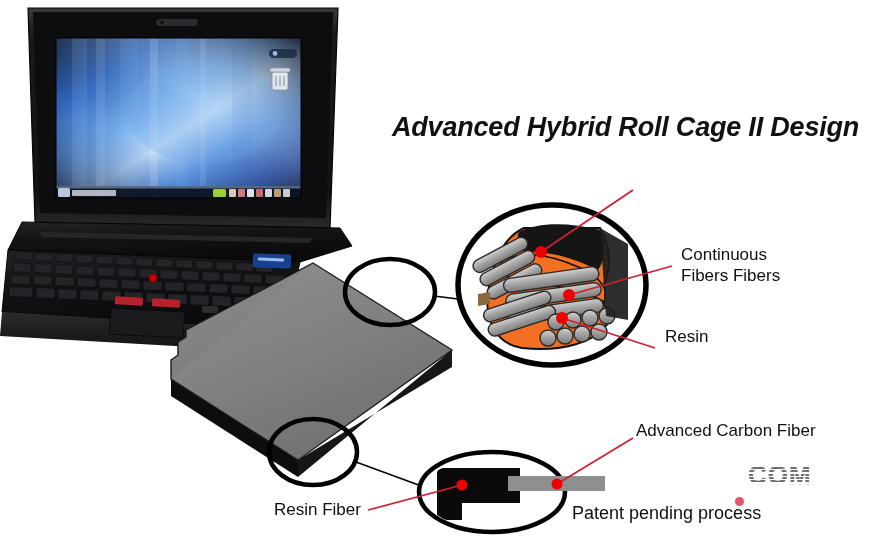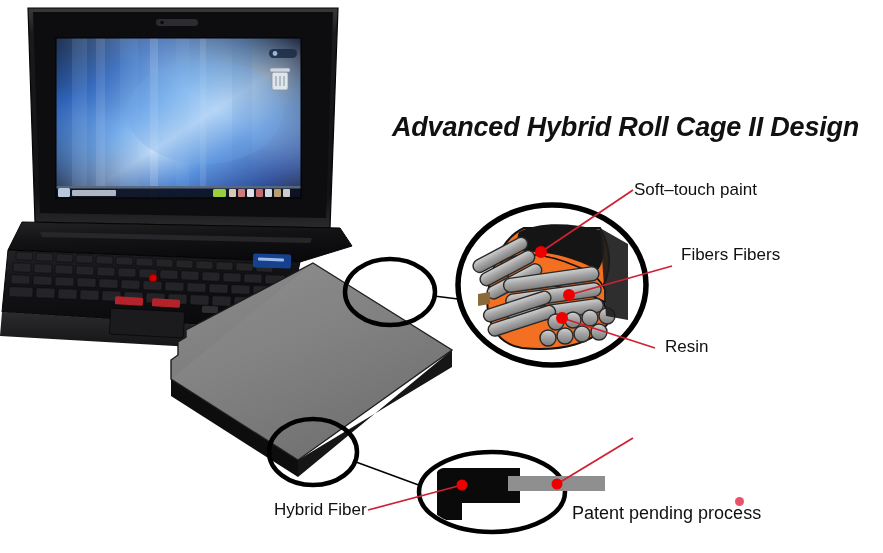--- a/index.html
+++ b/index.html
@@ -29,21 +29,21 @@
 
   
   .callout-label{
     font-size:17px;
     color:#101010;
     white-space:nowrap;
     line-height:1.22;
   }
   #lbl-soft{left:634px; top:180px;}
   #lbl-cont{left:681px; top:245px;}
-  #lbl-resin{left:665px; top:337px;text-align:center;}
+  #lbl-resin{left:665px; top:327px;text-align:center;}
   #lbl-adv{left:636px; top:421px;}
   #lbl-glass{left:274px; top:500px;}
   #lbl-patent{left:572px; top:503px; font-size:18px;}
 
   
   #laptop{left:0px; top:0px; width:372px; height:350px;}
 
   
   svg.layer{position:absolute; left:0; top:0; width:883px; height:553px; overflow:visible;}
 
@@ -367,30 +367,34 @@
 
     <line x1="557" y1="484" x2="633" y2="438" stroke="#cc2233" stroke-width="1.8"></line>
     <circle cx="557" cy="484" r="5.5" fill="#ee0000"></circle>
 
     <line x1="462" y1="485" x2="368" y2="510" stroke="#cc2233" stroke-width="1.8"></line>
     <circle cx="462" cy="485" r="5.5" fill="#ee0000"></circle>
   </svg>
 
   <div class="abs" id="title">Advanced Hybrid Roll Cage II Design</div>
 
-  <div class="abs callout-label" id="lbl-soft">Soft–touch paint</div>
 
   <div class="abs callout-label" id="lbl-cont">
+    <div>Continuous</div>
     <div>Fibers Fibers</div>
   </div>
 
   <div class="abs callout-label" id="lbl-resin">Resin</div>
 
-
-  <div class="abs callout-label" id="lbl-glass">Hybrid Fiber</div>
+  <div class="abs callout-label" id="lbl-adv">Advanced Carbon Fiber</div>
+
+  <div class="abs callout-label" id="lbl-glass">Resin Fiber</div>
 
   <div class="abs callout-label" id="lbl-patent">Patent pending process</div>
 
   <div class="abs" id="watermark">
     <div id="wm-dot"></div>
+    <div class="wm-row">
+      <span class="wm-mask">COM</span>
+    </div>
   </div>
 
 </div>
 
 </body></html>

